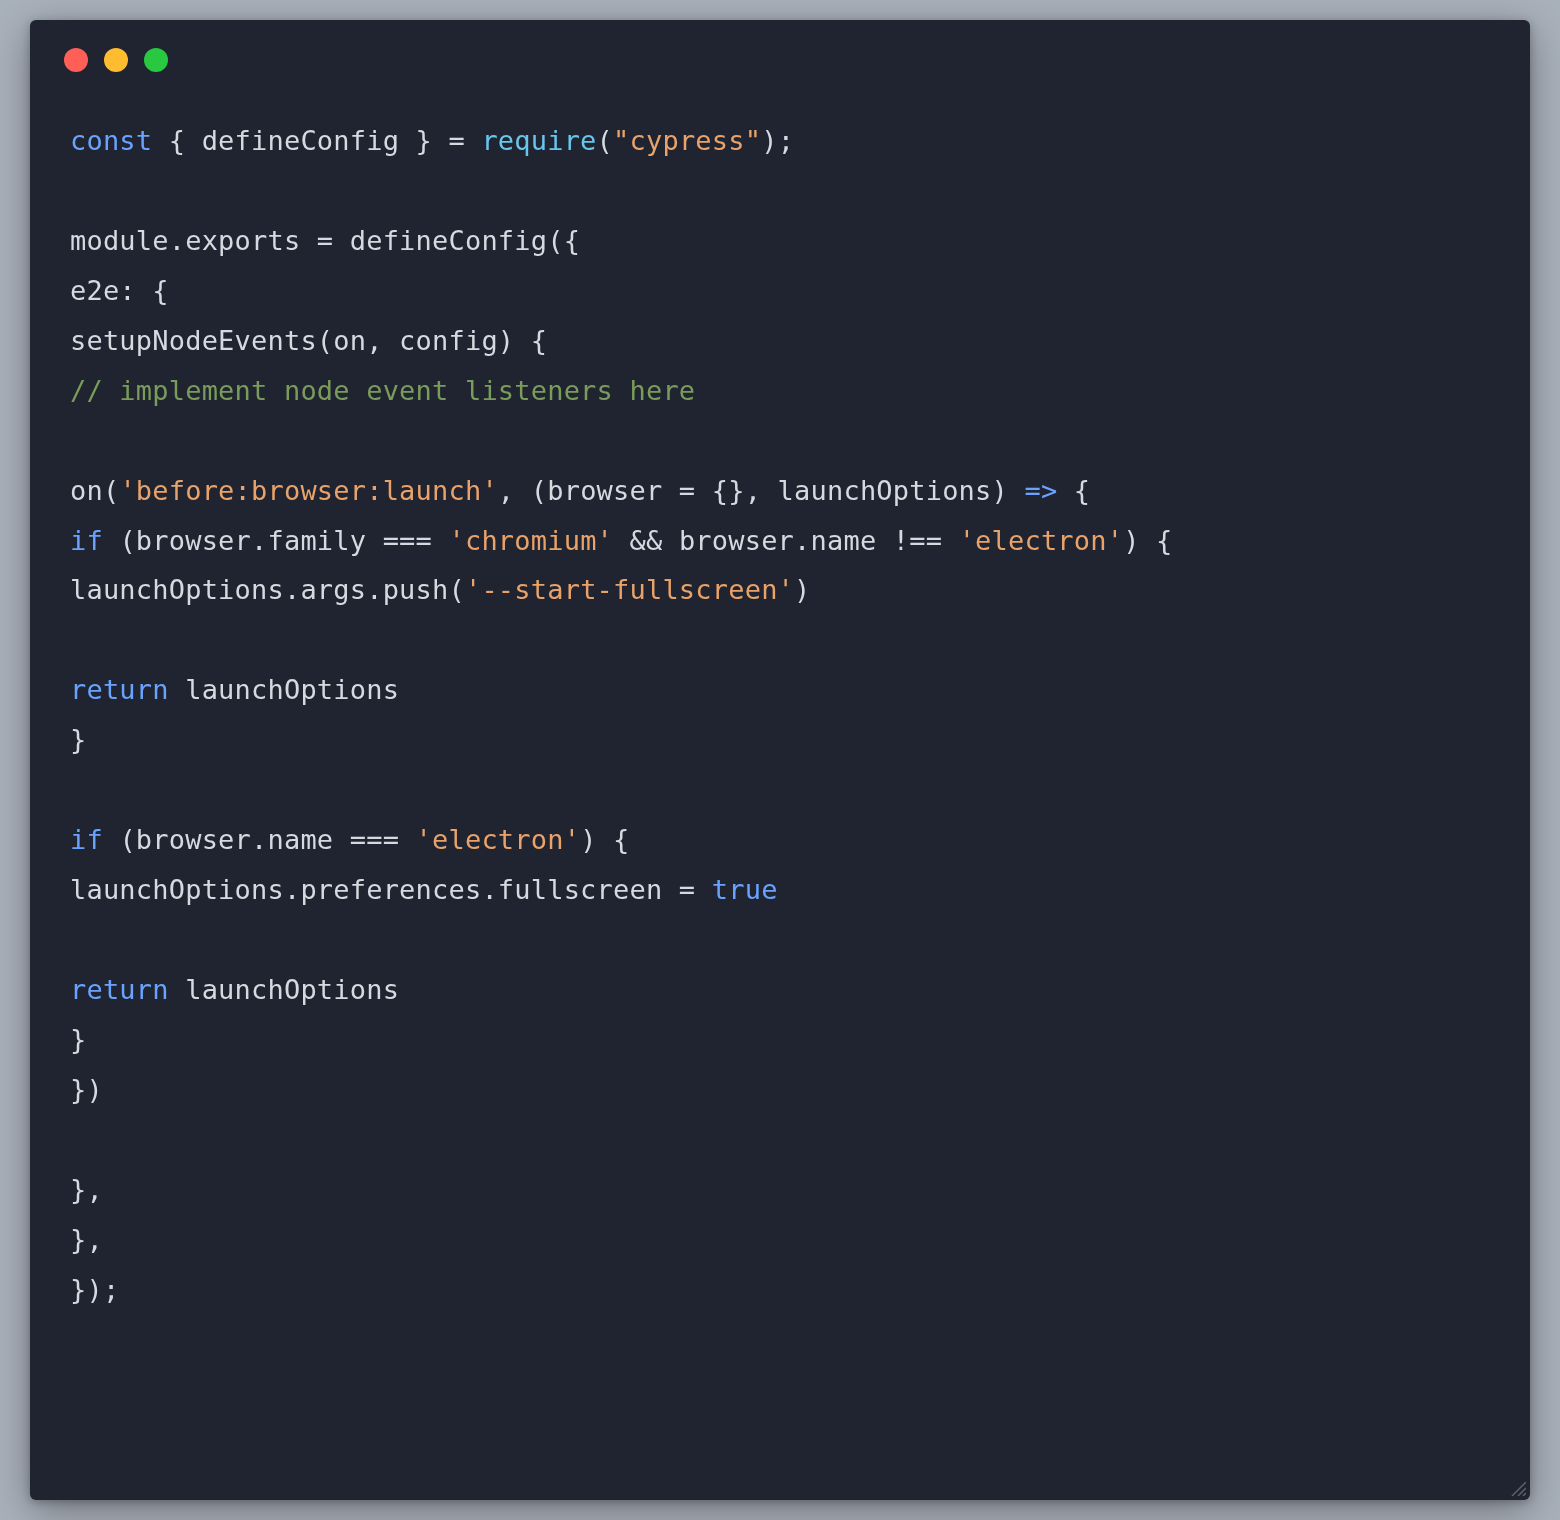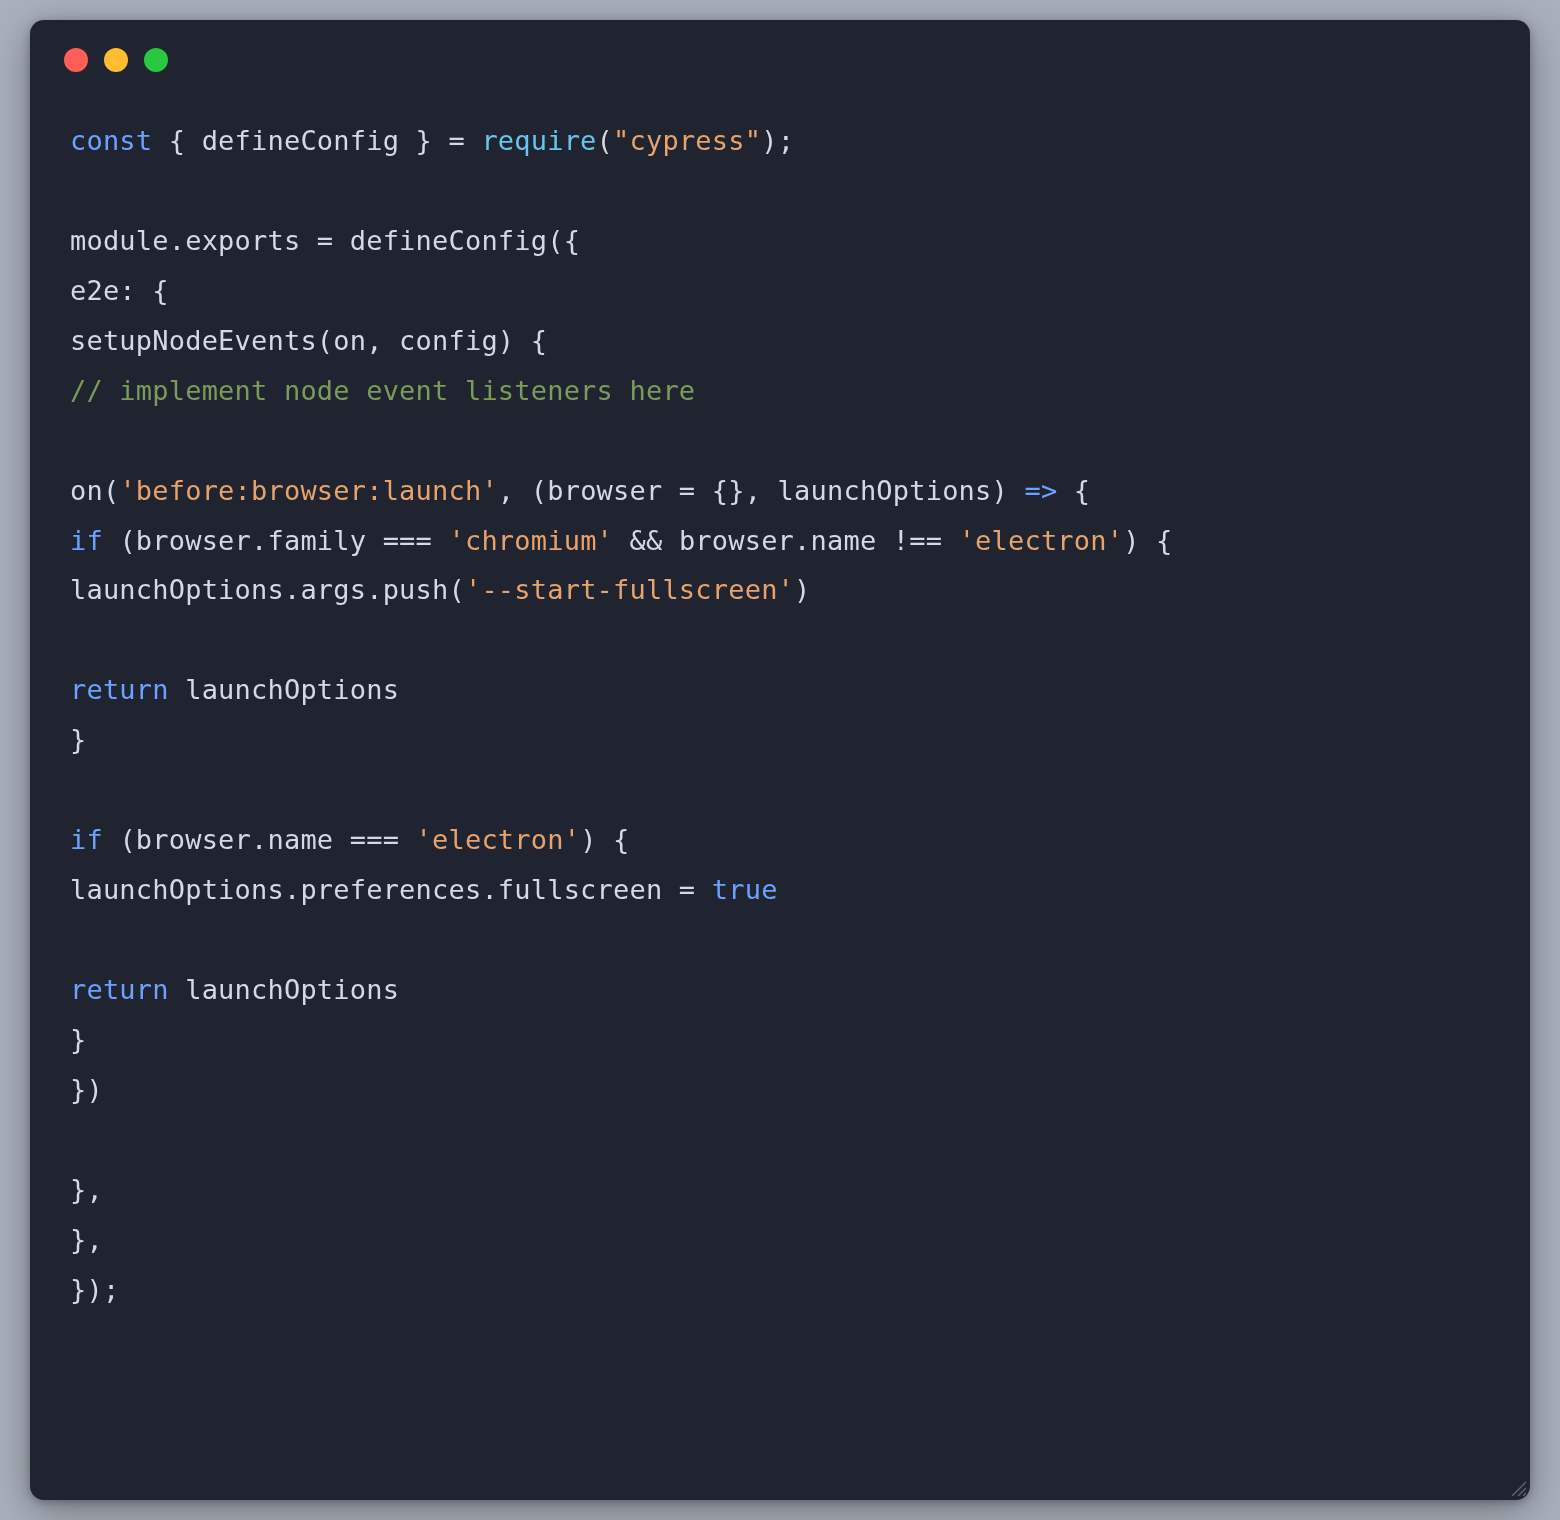--- a/index.html
+++ b/index.html
@@ -7,21 +7,21 @@
     margin: 0; padding: 0;
     width: 1560px; height: 1520px;
     background: #a9b1bb;
     font-family: "SF Mono", ui-monospace, Menlo, Monaco, Consolas, monospace;
   }
   .window {
     position: absolute;
     top: 20px; left: 30px;
     width: 1500px; height: 1480px;
     background: #1f2430;
-    border-radius: 14px;
+    border-radius: 6px;
     box-shadow: 0 10px 40px rgba(0,0,0,0.35), 0 2px 8px rgba(0,0,0,0.25);
     overflow: hidden;
   }
   .titlebar {
     display: flex;
     align-items: center;
     gap: 16px;
     padding: 28px 34px 8px 34px;
   }
   .traffic-dot {

